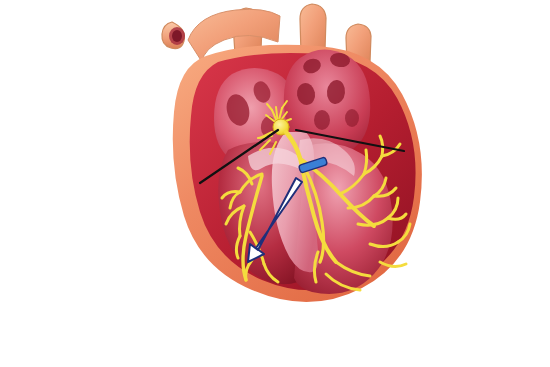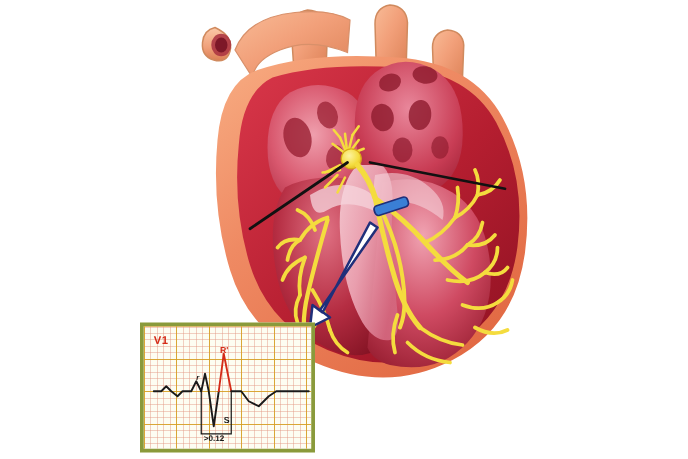--- a/index.html
+++ b/index.html
@@ -239,37 +239,14 @@
 
     <g>
       <rect x="299" y="161" width="28" height="8" rx="3" transform="rotate(-18 313 165)" fill="#3a7fd5" stroke="#1f2f7a" stroke-width="1.4"></rect>
     </g>
 
     <g>
       <path d="M296 178 L258 250 L250 244 L248 262 L264 254 L256 248 L302 182 Z" fill="#ffffff" stroke="#1f2f7a" stroke-width="2" stroke-linejoin="round"></path>
     </g>
   </svg>
 
-  <div id="ecg-panel">
-    <div id="ecg-grid-minor"></div>
-    <div id="ecg-grid-major"></div>
-
-    <svg id="ecg-svg" width="134" height="98" viewBox="0 0 134 98" fill="none">
-
-      <path d="M46 52 L46 86 L70 86 L70 52" stroke="#1a1a1a" stroke-width="1" fill="none"></path>
-
-      <polyline points="8,52 14,52 18,48 22,52 27,56 31,52 38,52 42,44 46,52" stroke="#1a1a1a" stroke-width="1.5" stroke-linejoin="round" stroke-linecap="round"></polyline>
-
-      <polyline points="46,52 49,38 52,52 56,80 60,52" stroke="#1a1a1a" stroke-width="1.5" stroke-linejoin="round" stroke-linecap="round"></polyline>
-
-      <polyline points="60,52 64,22 70,52" stroke="#d42b18" stroke-width="1.5" stroke-linejoin="round" stroke-linecap="round"></polyline>
-
-      <polyline points="70,52 78,52 84,60 92,64 100,56 106,52 132,52" stroke="#1a1a1a" stroke-width="1.5" stroke-linejoin="round" stroke-linecap="round"></polyline>
-    </svg>
-
-    <div class="ecg-label" id="lead-label">V1</div>
-    <div class="ecg-label" id="label-r">r</div>
-    <div class="ecg-label" id="label-rprime">R'</div>
-    <div class="ecg-label" id="label-s">S</div>
-    <div class="ecg-label" id="label-duration">&gt;0.12</div>
-  </div>
 
 </div>
 
 </body></html>

